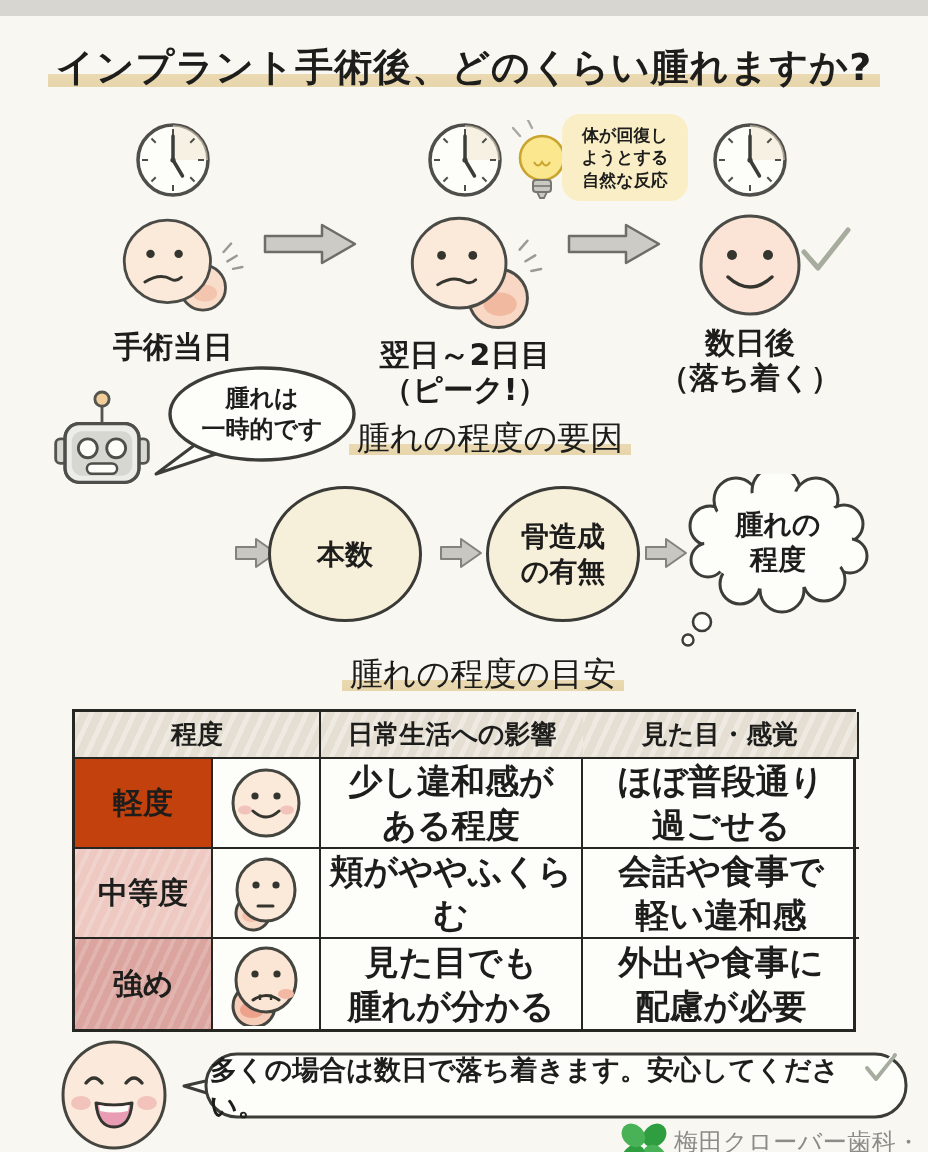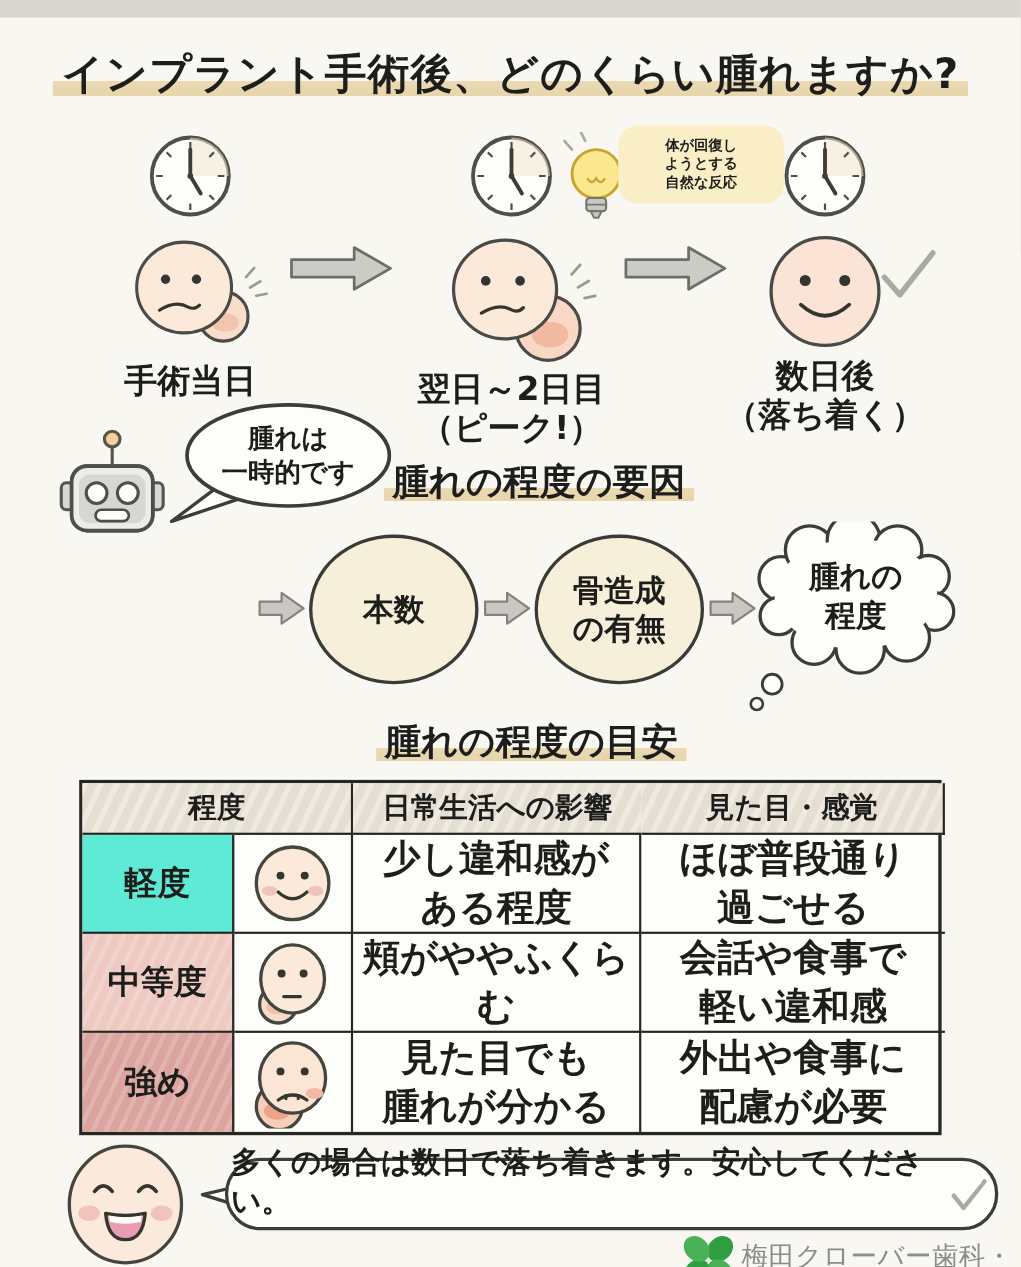--- a/index.html
+++ b/index.html
@@ -14,60 +14,60 @@
   .stage { position:absolute; display:flex; flex-direction:column; align-items:center; }
   .stage1 { left:88px;  top:104px; width:170px; }
   .stage2 { left:372px; top:104px; width:186px; }
   .stage3 { left:652px; top:104px; width:196px;justify-content:space-between; }
   .stage .face-wrap { margin-top:4px; }
   .stage-label { font-size:30px; font-weight:700; text-align:center; line-height:1.15; white-space:pre-line; }
   .big-arrow { position:absolute; }
   .arrow1 { left:262px; top:206px; }
   .arrow2 { left:566px; top:206px; }
   .bulb { position:absolute; left:512px; top:104px; }
-  .tip-bubble { position:absolute; left:562px; top:98px; width:151px; padding:10px 6px; background:#faeec7; border-radius:18px; text-align:center; font-size:13px; font-weight:700; line-height:1.32; white-space:pre-line; }
+  .tip-bubble { position:absolute; left:562px; top:98px; width:126px; padding:10px 6px; background:#faeec7; border-radius:18px; text-align:center; font-size:17px; font-weight:700; line-height:1.32; white-space:pre-line; }
   .tip-bubble::after { content:""; position:absolute; left:-4px; bottom:6px; width:0; height:0; border:12px solid transparent; border-right-color:#faeec7; transform:rotate(28deg); }
   .calm-check { position:absolute; left:798px; top:208px; }
 
   
   .robot { position:absolute; left:50px; top:368px; }
   .robot-bubble { position:absolute; left:146px; top:348px; width:210px; height:115px; }
   .robot-bubble .bubble-text { position:absolute; left:28px; top:8px; width:176px; height:84px; display:flex; align-items:center; justify-content:center; text-align:center; font-size:24px; font-weight:700; line-height:1.3; white-space:pre-line; }
 
-  .section-title { position:absolute; text-align:center; font-size:33px; font-weight:700; }
+  .section-title { position:absolute; text-align:center; font-size:33px; font-weight:400; }
   .factors-title { left:300px; top:400px; width:380px; }
   .guide-title   { left:293px; top:636px; width:380px; }
 
   
   .factor-node { position:absolute; width:154px; height:136px; border:3px solid #3a3a36; border-radius:50%; background:#f6efda; display:flex; align-items:center; justify-content:center; text-align:center; font-size:28px; font-weight:700; line-height:1.25; white-space:pre-line; }
   .fn1 { left:76px;  top:470px; }
-  .fn2 { left:281px; top:470px;text-align:right; }
+  .fn2 { left:268px; top:470px;text-align:right; }
   .fn3 { left:486px; top:470px; }
   .small-arrow { position:absolute; top:520px; }
   .fa1 { left:234px; } .fa2 { left:439px; } .fa3 { left:644px; }
   .cloud-wrap { position:absolute; left:678px; top:458px; width:200px; height:178px; }
   .cloud-text { position:absolute; left:30px; top:22px; width:140px; height:92px; display:flex; align-items:center; justify-content:center; text-align:center; font-size:28px; font-weight:700; line-height:1.25; white-space:pre-line; }
 
   
   .guide-table { position:absolute; left:72px; top:693px; width:784px; display:grid; grid-template-columns:138px 108px 262px 276px; grid-template-rows:47px 90px 90px 90px; border:3px solid #262622; background:#fdfdfa; }
   .cell { border-right:2.5px solid #262622; border-bottom:2.5px solid #262622; display:flex; align-items:center; justify-content:center; text-align:center; }
   .cell.last-col { border-right:none; }
   .cell.last-row { border-bottom:none; }
   .th { background:#e5dfd3; background-image:repeating-linear-gradient(115deg, rgba(255,255,255,.35) 0 5px, rgba(0,0,0,0) 5px 13px); font-size:26px; font-weight:700; }
   .th-level { grid-column:1 / 3; }
   .level-cell { font-size:30px; font-weight:700; }
-  .lv-mild { background:#5eead4; }
+  .lv-mild { background:#c2410c; }
   .lv-moderate { background:#edc9c2; background-image:repeating-linear-gradient(115deg, rgba(255,255,255,.18) 0 4px, rgba(0,0,0,0) 4px 11px);text-align:center; }
   .lv-strong { background:#dca49e; background-image:repeating-linear-gradient(115deg, rgba(255,255,255,.18) 0 4px, rgba(0,0,0,0) 4px 11px); }
   .body-cell { font-size:34px; font-weight:700; line-height:1.3; white-space:pre-line; }
 
   
   .happy-face { position:absolute; left:58px; top:1022px; }
   .msg-bubble { position:absolute; left:180px; top:1036px; width:730px; height:68px; }
-  .msg-inner { position:absolute; left:30px; top:0; width:688px; height:58px; display:flex; align-items:flex-end; justify-content:center; gap:8px; font-size:27px; font-weight:700; }
+  .msg-inner { position:absolute; left:30px; top:0; width:688px; height:58px; display:flex; align-items:flex-start; justify-content:center; gap:8px; font-size:27px; font-weight:700; }
 
   .footer { position:absolute; left:618px; top:1096px; display:flex; align-items:center; }
   .clinic-name { font-size:24px; color:#8b8b89; letter-spacing:.5px; margin-left:4px; margin-top:14px; }
 </style>
 </head>
 <body>
 
 <div class="page">
 
   <h1 class="page-title"><span class="hl">インプラント手術後、どのくらい腫れますか?</span></h1>

